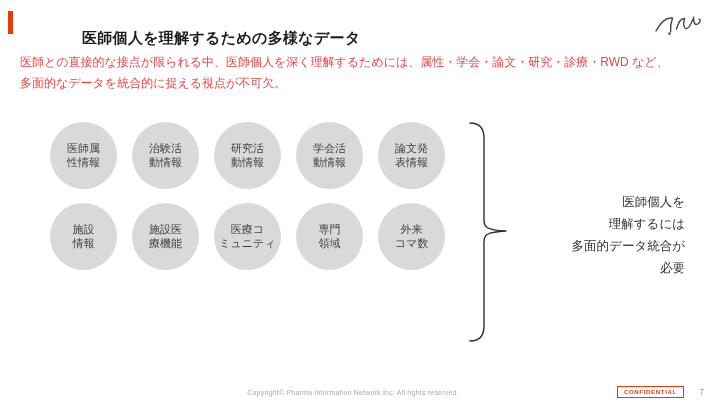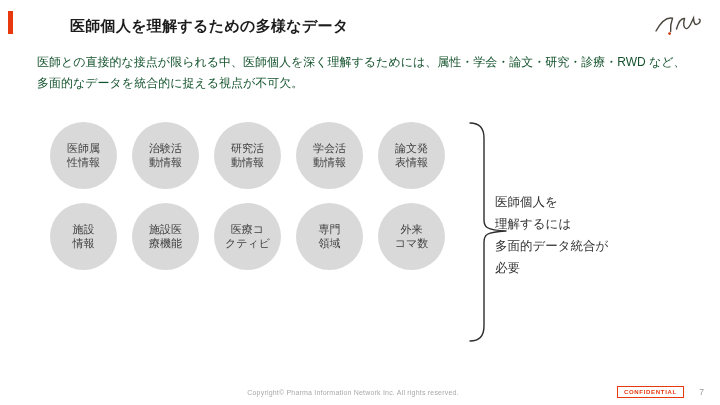--- a/index.html
+++ b/index.html
@@ -7,57 +7,57 @@
     position:relative;width:720px;height:405px;background:#ffffff;overflow:hidden;
     font-family:"Liberation Sans","DejaVu Sans",sans-serif;color:#333;
   }
   .accent-bar{position:absolute;left:8px;top:11px;width:5px;height:23px;background:#E8380D;}
   .title{
     position:absolute;left:22px;top:13px;font-size:15px;font-weight:bold;color:#1c1c1c;
     letter-spacing:0.3px;white-space:nowrap;
   }
   .logo{position:absolute;right:18px;top:9px;width:48px;height:32px;}
   .body-text{
-    position:absolute;left:37px;top:52px;width:682px;font-size:12px;color:#14532d;
+    position:absolute;left:20px;top:52px;width:682px;font-size:12px;color:#ef4444;
     line-height:21px;white-space:pre-line;
   }
   .circle-grid{
     position:absolute;left:50px;top:122px;
     display:grid;grid-template-columns:repeat(5,67px);grid-auto-rows:67px;
     column-gap:15px;row-gap:14px;
   }
   .circle{
     width:67px;height:67px;border-radius:50%;background:#D9D9D9;
     display:flex;align-items:center;justify-content:center;
     text-align:center;font-size:11px;color:#3f3f3f;line-height:13.5px;white-space:pre-line;
   }
   .brace{position:absolute;left:462px;top:120px;width:52px;height:224px;}
   .callout{
-    position:absolute;left:495px;top:191px;width:190px;text-align:left;
+    position:absolute;left:495px;top:191px;width:190px;text-align:right;
     font-size:12.5px;color:#333;line-height:22px;white-space:pre-line;
   }
   .footer-copyright{
     position:absolute;left:0;bottom:9px;width:706px;text-align:center;
     font-size:7px;color:#a9a9a9;letter-spacing:0.2px;
   }
   .confidential{
     position:absolute;right:36px;bottom:7px;
     border:1px solid #E8380D;color:#E8380D;background:#fff;
     font-size:6px;font-weight:bold;letter-spacing:0.7px;
     padding:2px 6px;line-height:1;
   }
   .page-number{position:absolute;right:16px;bottom:8px;font-size:8.5px;color:#9a9a9a;}
 </style>
 </head>
 <body>
 
 <div class="slide">
 
   <div class="accent-bar"></div>
-  <h1 class="title" style="margin:4px;padding-left:44px;">医師個人を理解するための多様なデータ</h1>
+  <h1 class="title" style="margin:16px;padding-left:44px;">医師個人を理解するための多様なデータ</h1>
 
   <svg class="logo" viewBox="0 0 48 32">
     <path d="M2,22 C7,13 13,8 18.5,9.2 C17,13.5 16.2,18.5 16.6,22.5" fill="none" stroke="#4a463e" stroke-width="1.4" stroke-linecap="round"></path>
     <circle cx="15.6" cy="24.6" r="1.4" fill="#C63A12"></circle>
     <path d="M22.5,20 C24.5,13 27.5,9 30.5,9.5 C29.3,14.5 29.8,19 32.3,19.6 C35.2,20.2 37.5,13 39.5,9 C39.8,14.5 41,17 44.5,14.5 C46.5,13 46.8,10.5 45,10.2" fill="none" stroke="#4a463e" stroke-width="1.4" stroke-linecap="round"></path>
   </svg>
 
   <p class="body-text" style="margin:0;">医師との直接的な接点が限られる中、医師個人を深く理解するためには、属性・学会・論文・研究・診療・RWD など、
 多面的なデータを統合的に捉える視点が不可欠。</p>
 
@@ -70,21 +70,21 @@
 動情報</span></div>
     <div class="circle"><span>学会活
 動情報</span></div>
     <div class="circle"><span>論文発
 表情報</span></div>
     <div class="circle"><span>施設
 情報</span></div>
     <div class="circle"><span>施設医
 療機能</span></div>
     <div class="circle"><span>医療コ
-クティビ</span></div>
+ミュニティ</span></div>
     <div class="circle"><span>専門
 領域</span></div>
     <div class="circle"><span>外来
 コマ数</span></div>
   </div>
 
   <svg class="brace" viewBox="0 0 52 224">
     <path d="M8,3 C18,3 22,8 22,18 L22,100 C22,107 24,110 44,111 C24,112 22,115 22,122 L22,206 C22,216 18,221 8,221" fill="none" stroke="#2e2e2e" stroke-width="1.4" stroke-linejoin="round" stroke-linecap="round"></path>
   </svg>
 

